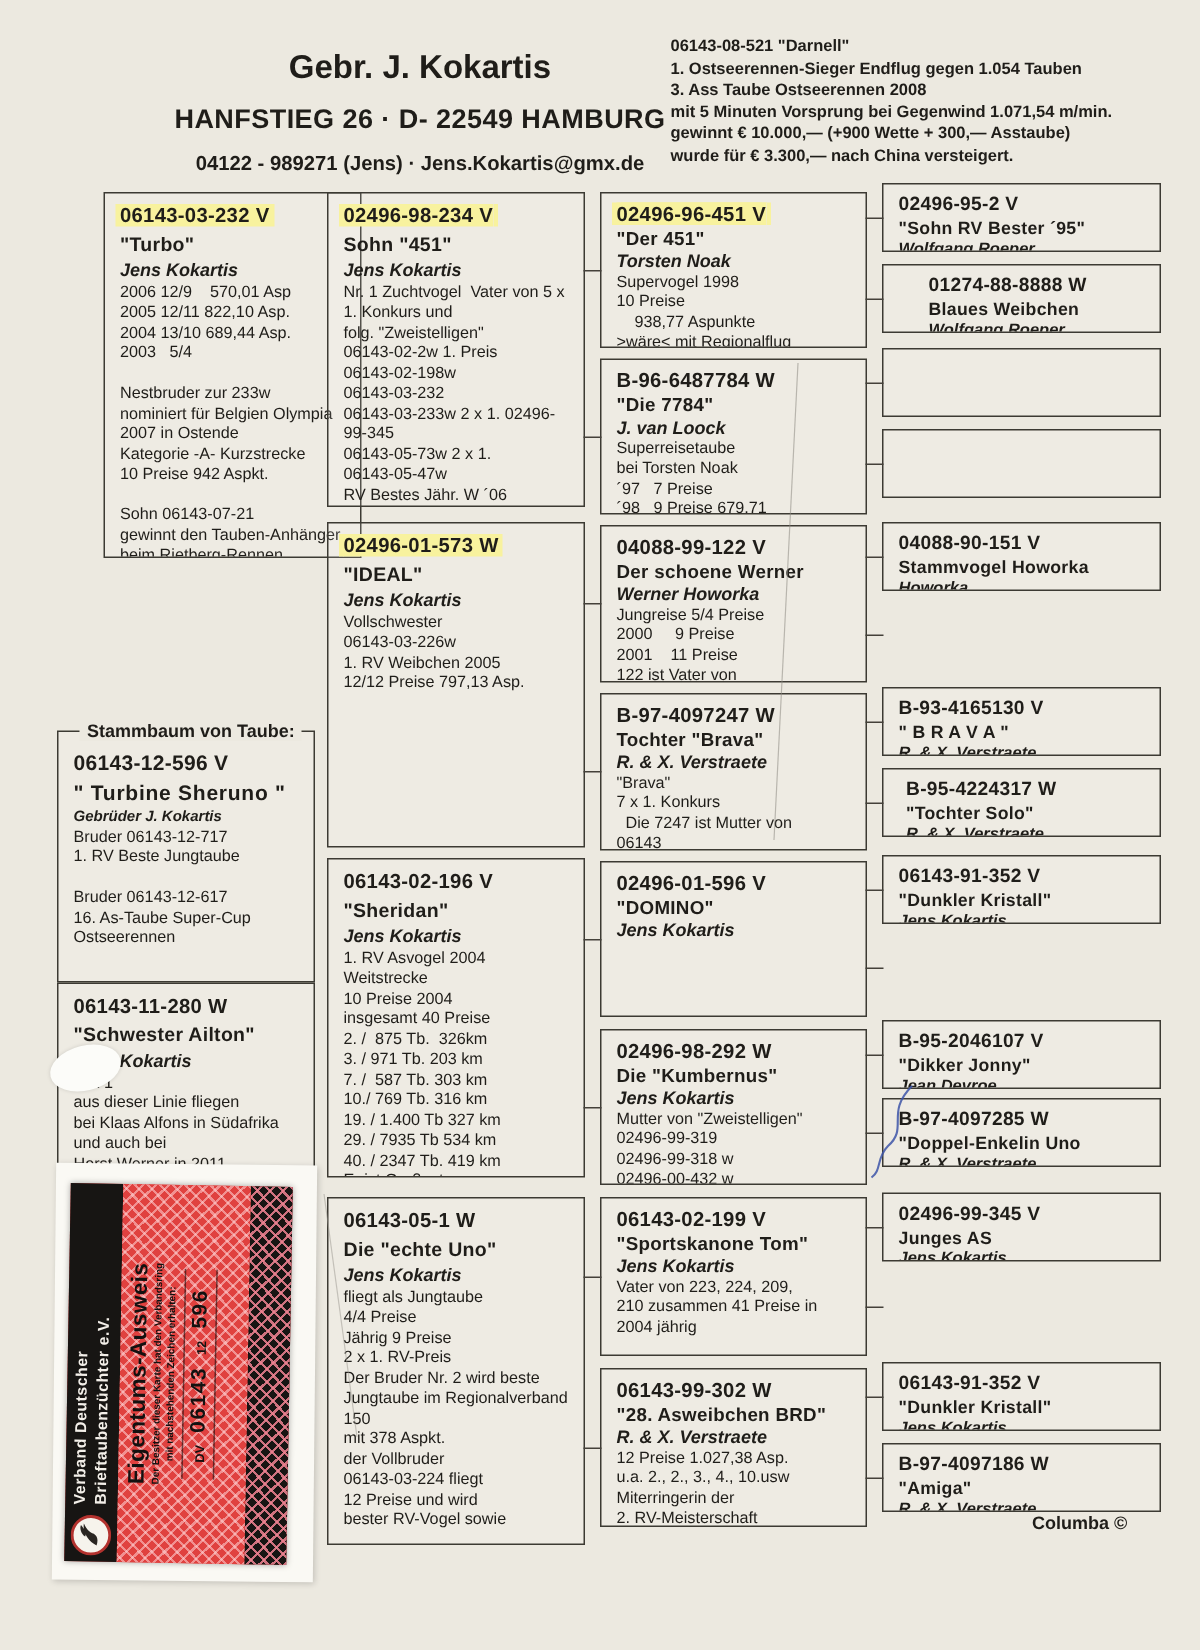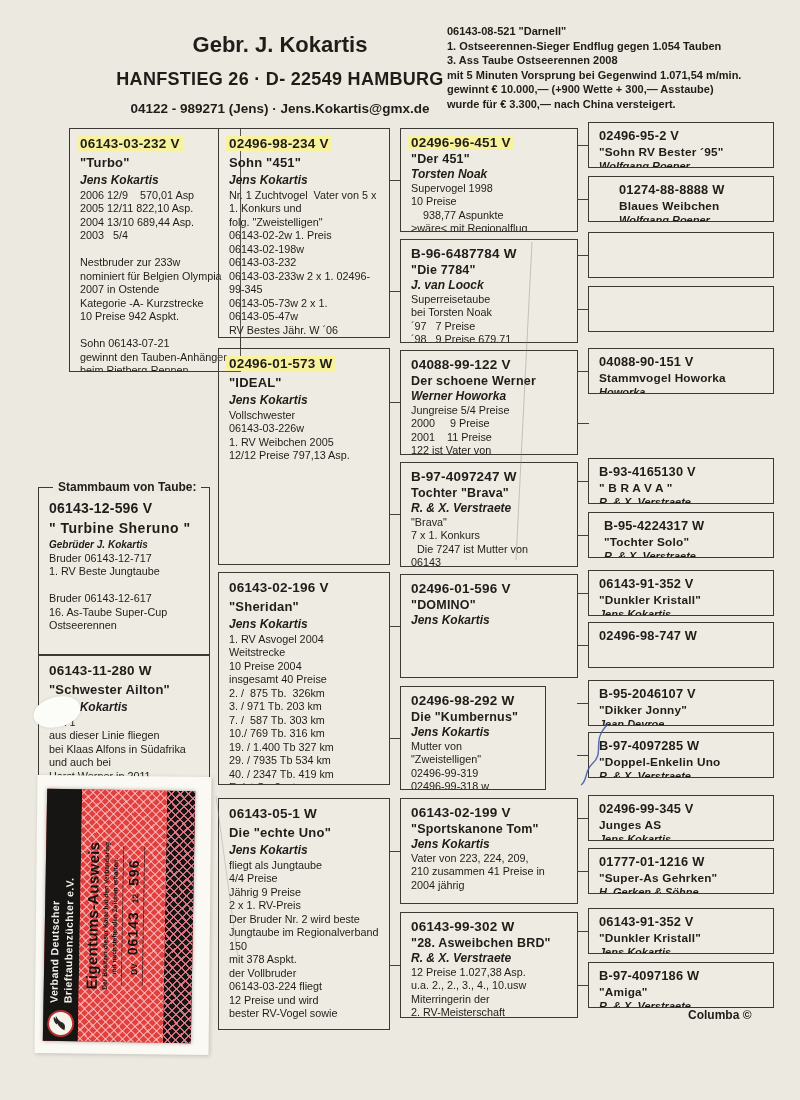--- a/index.html
+++ b/index.html
@@ -257,21 +257,21 @@
   Die 7247 ist Mutter von 06143
 -02-2 M.Kokartis</div>
   </div>
 
   <div class="box mid" style="left:400px;top:574px;width:178px;height:104px;">
     <div class="ring">02496-01-596 V</div>
     <div class="bname">"DOMINO"</div>
     <div class="breeder">Jens Kokartis</div>
   </div>
 
-  <div class="box mid" style="left:400px;top:686px;width:146px;height:104px;">
+  <div class="box mid" style="left:400px;top:686px;width:178px;height:104px;">
     <div class="ring">02496-98-292 W</div>
     <div class="bname">Die "Kumbernus"</div>
     <div class="breeder">Jens Kokartis</div>
     <div class="lines">Mutter von "Zweistelligen"
 02496-99-319
 02496-99-318 w
 02496-00-432 w</div>
   </div>
 
   <div class="box mid" style="left:400px;top:798px;width:178px;height:106px;">
@@ -318,42 +318,34 @@
   <div class="box small" style="left:588px;top:512px;width:186px;height:46px;padding-left:15px;">
     <div class="ring">B-95-4224317 W</div>
     <div class="bname">"Tochter Solo"</div>
     <div class="breeder">R. &amp; X. Verstraete</div>
   </div>
   <div class="box small" style="left:588px;top:570px;width:186px;height:46px;">
     <div class="ring">06143-91-352 V</div>
     <div class="bname">"Dunkler Kristall"</div>
     <div class="breeder">Jens Kokartis</div>
   </div>
-  <div class="box small" style="left:588px;top:622px;width:186px;height:46px;">
-    <div class="ring">02496-98-747 W</div>
-  </div>
   <div class="box small" style="left:588px;top:680px;width:186px;height:46px;">
     <div class="ring">B-95-2046107 V</div>
     <div class="bname">"Dikker Jonny"</div>
     <div class="breeder">Jean Devroe</div>
   </div>
   <div class="box small" style="left:588px;top:732px;width:186px;height:46px;">
     <div class="ring">B-97-4097285 W</div>
     <div class="bname">"Doppel-Enkelin Uno</div>
     <div class="breeder">R. &amp; X. Verstraete</div>
   </div>
   <div class="box small" style="left:588px;top:795px;width:186px;height:46px;">
     <div class="ring">02496-99-345 V</div>
     <div class="bname">Junges AS</div>
     <div class="breeder">Jens Kokartis</div>
-  </div>
-  <div class="box small" style="left:588px;top:848px;width:186px;height:46px;">
-    <div class="ring">01777-01-1216 W</div>
-    <div class="bname">"Super-As Gehrken"</div>
-    <div class="breeder">H. Gerken &amp; Söhne</div>
   </div>
   <div class="box small" style="left:588px;top:908px;width:186px;height:46px;">
     <div class="ring">06143-91-352 V</div>
     <div class="bname">"Dunkler Kristall"</div>
     <div class="breeder">Jens Kokartis</div>
   </div>
   <div class="box small" style="left:588px;top:962px;width:186px;height:46px;">
     <div class="ring">B-97-4097186 W</div>
     <div class="bname">"Amiga"</div>
     <div class="breeder">R. &amp; X. Verstraete</div>

